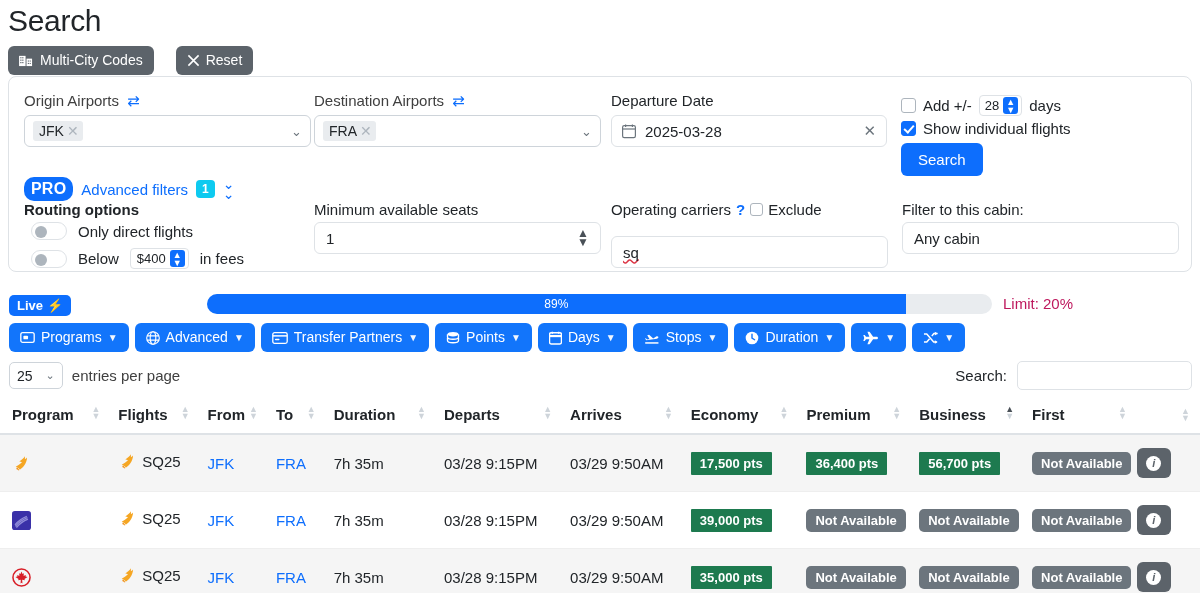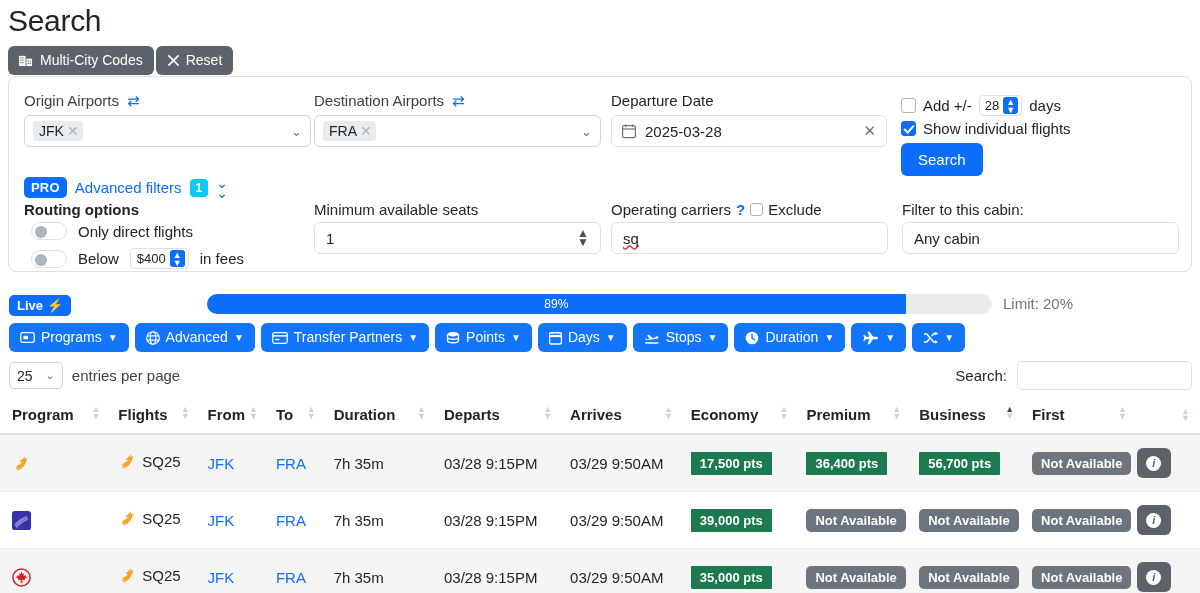--- a/index.html
+++ b/index.html
@@ -11,21 +11,21 @@
     color: #212529;
     overflow: hidden;
   }
   .page { width: 1200px; height: 593px; position: relative; }
 
   
   .page-title {
     font-size: 30px; font-weight: 400; line-height: 1;
     margin: 0; padding: 6px 0 0 8px; letter-spacing: -0.3px;
   }
-  .btn-row { padding: 10px 0 12px 8px; display: flex; gap: 2px; }
+  .btn-row { padding: 10px 0 12px 8px; display: flex; gap: 22px; }
   .btn-gray {
     background: #5c636a; color: #fff; border: none; border-radius: 6px;
     font-size: 14px; padding: 7px 11px; display: inline-flex; align-items: center;
     gap: 6px; cursor: pointer; font-family: inherit; line-height: 1.1;
   }
   .btn-gray svg { display: block; }
 
   
   .card {
     position: absolute; left: 8px; top: 76px; width: 1184px; height: 196px;
@@ -76,22 +76,22 @@
     width: 15px; height: 17px; background: #0d6efd; border-radius: 3px;
     color: #fff; font-size: 9px; line-height: 8px; text-align: center;
     padding-top: 1px; cursor: pointer;
   }
   .btn-blue {
     background: #0d6efd; color: #fff; border: none; border-radius: 6px;
     font-size: 15px; padding: 8px 17px; cursor: pointer; font-family: inherit;
   }
 
   .pro {
-    background: #0d6efd; color: #fff; font-size: 13px; font-weight: bold;
-    border-radius: 5px; padding: 3px 7px; letter-spacing: .2px;
+    background: #0d6efd; color: #fff; font-size: 16px; font-weight: bold;
+    border-radius: 10px; padding: 3px 7px; letter-spacing: .2px;
   }
   .link { color: #0d6efd; font-size: 15px; cursor: pointer; }
   .badge-cyan {
     background: #0dcaf0; color: #fff; font-size: 12px; font-weight: bold;
     border-radius: 4px; padding: 2px 6px;
   }
   .chev2 { color: #0d6efd; font-size: 14px; line-height: 10px; cursor: pointer; }
 
   .toggle {
     width: 36px; height: 18px; border-radius: 10px; background: #fff;
@@ -122,21 +122,21 @@
     border-radius: 5px; padding: 3px 8px; display: inline-flex; gap: 4px; align-items: center;
   }
   .pbar {
     position: absolute; left: 207px; top: 294px; width: 785px; height: 20px;
     background: #e9ecef; border-radius: 10px; overflow: hidden;
   }
   .pfill {
     height: 100%; background: #0d6efd; color: #fff; font-size: 12px;
     display: flex; align-items: center; justify-content: center;
   }
-  .limit { position: absolute; left: 1003px; top: 295px; color: #737373; font-size: 15px; }
+  .limit { position: absolute; left: 1003px; top: 295px; color: #be185d; font-size: 15px; }
 
   
   .ftbar { position: absolute; left: 9px; top: 323px; display: flex; gap: 6px; }
   .fbtn {
     background: #1275fb; color: #fff; border: none; border-radius: 6px;
     font-size: 14px; padding: 7px 11px; display: inline-flex; align-items: center;
     gap: 6px; cursor: pointer; font-family: inherit; line-height: 1.1;
   }
   .fbtn .cr { font-size: 10px; opacity: .95; }
 
@@ -295,21 +295,21 @@
       <span>1</span>
       <span class="stepper">▲<br>▼</span>
     </div>
 
     <div class="row-inline" style="position:absolute; left:602px; top:124px; gap:5px;">
       <span>Operating carriers</span>
       <span class="qmark">?</span>
       <span class="chk" style="width:13px;height:13px;"></span>
       <span>Exclude</span>
     </div>
-    <div class="input-box" style="left:602px; top:145px; width:277px;">
+    <div class="input-box" style="left:602px; top:159px; width:277px;">
       <span class="spell">sq</span>
     </div>
 
     <div class="field-label" style="left:893px; top:124px;">Filter to this cabin:</div>
     <div class="input-box" style="left:893px; top:145px; width:277px;">
       <span>Any cabin</span>
     </div>
   </div>
 
   <div class="live">

